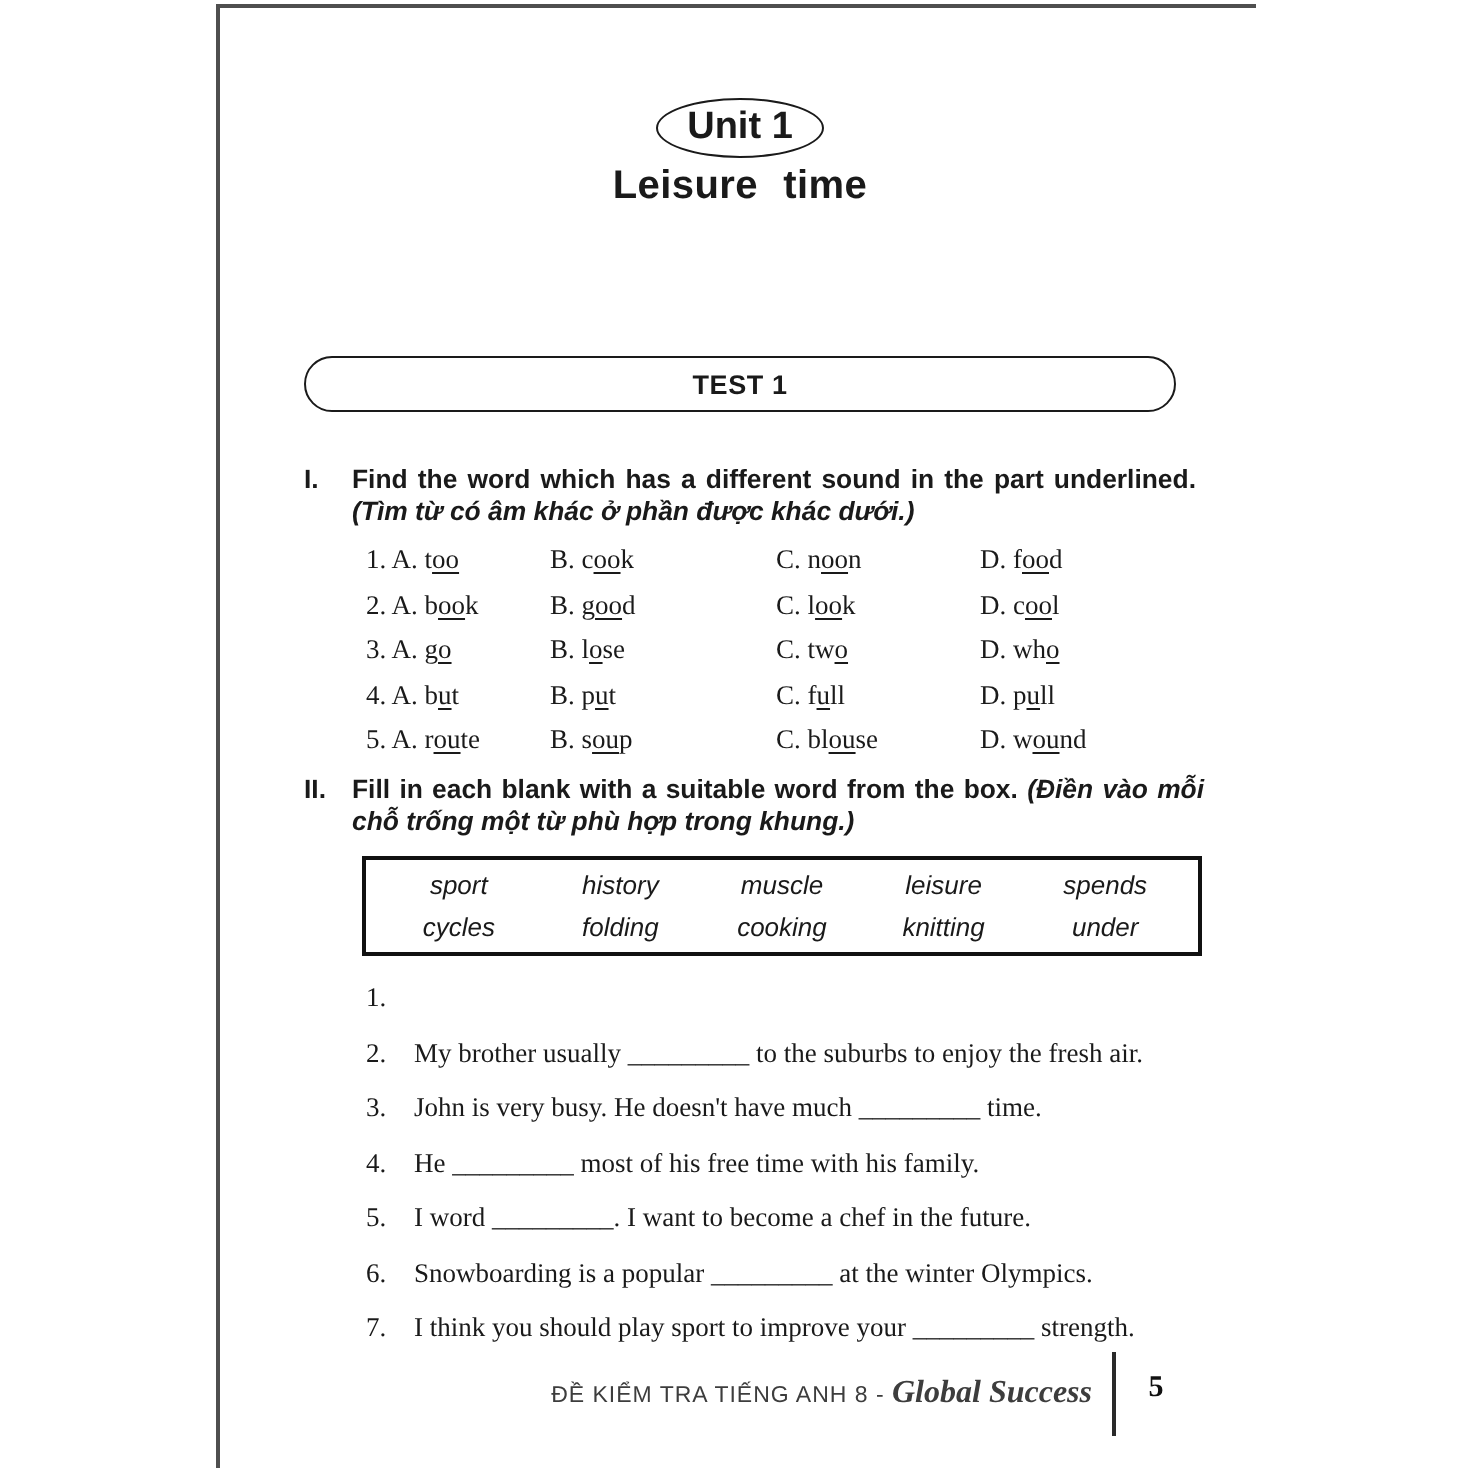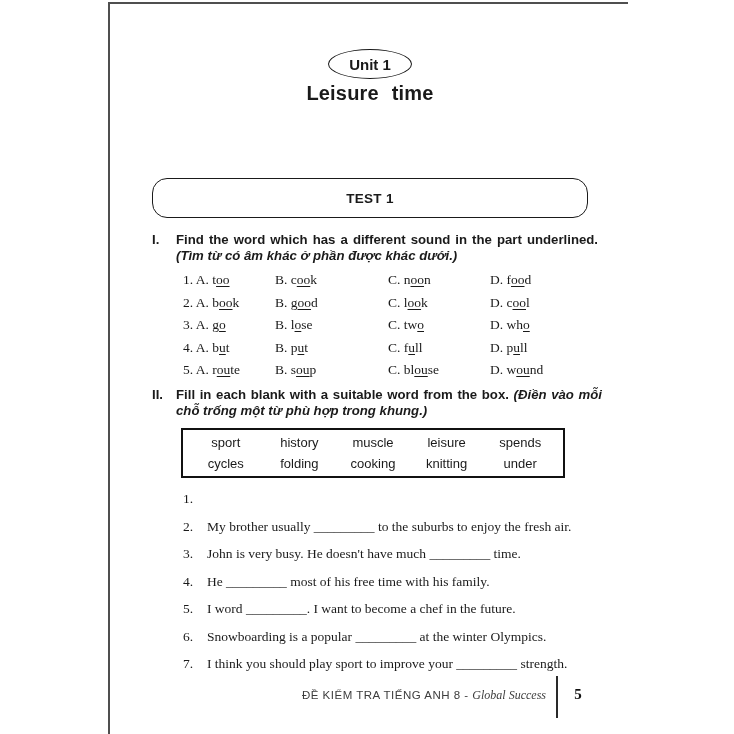--- a/index.html
+++ b/index.html
@@ -8,56 +8,56 @@
   .serif{font-family:Liberation Serif, serif;}
 
   
   .frame-left{position:absolute;left:108px;top:2px;width:2px;height:732px;background:#4f4f4f;}
   .frame-top{position:absolute;left:108px;top:2px;width:520px;height:2px;background:#4f4f4f;}
 
   
   .unit-badge{position:absolute;left:328px;top:49px;width:82px;height:28px;
               border:1.6px solid #1a1a1a;border-radius:50%;
               display:flex;align-items:center;justify-content:center;
-              font-weight:bold;font-size:15px;}
+              font-weight:bold;font-size:19px;}
   .unit-title{position:absolute;left:152px;top:82px;width:436px;text-align:center;
               font-weight:bold;font-size:20px;word-spacing:7px;letter-spacing:.2px;}
-  .test-pill{position:absolute;left:152px;top:178px;width:436px;height:40px;
+  .test-pill{position:absolute;left:152px;top:178px;width:436px;height:28px;
              border:1.5px solid #1a1a1a;border-radius:15px;box-sizing:border-box;
              display:flex;align-items:center;justify-content:center;
              font-weight:bold;font-size:13.5px;letter-spacing:.3px;}
 
   
   .sec{position:absolute;display:flex;font-weight:bold;font-size:13.2px;line-height:16px;}
   .sec .roman{width:24px;flex:none;}
   .sec .stext{text-align:justify;}
   .vi{font-style:italic;}
 
   
   .ogrid{position:absolute;left:183px;top:273px;width:412px;
          display:grid;grid-template-columns:92px 113px 102px 1fr;
          row-gap:8px;font-size:13.5px;line-height:14.5px;}
   .ul{text-decoration:underline;text-underline-offset:2px;}
 
   
-  .wordbox{position:absolute;left:181px;top:428px;width:384px;height:50px;
+  .wordbox{position:absolute;left:181px;top:428px;width:420px;height:50px;
            border:2px solid #111;box-sizing:border-box;
            display:grid;grid-template-columns:repeat(5,1fr);grid-template-rows:1fr 1fr;
-           align-items:center;justify-items:center;font-size:13px;padding:2px 6px;}
+           align-items:center;justify-items:center;font-size:13px;padding:2px 6px;font-style:italic;}
 
   
   .sents{position:absolute;left:183px;top:491px;width:428px;font-size:13.5px;line-height:15px;}
   .srow{display:flex;margin-bottom:12.5px;}
   .snum{width:24px;flex:none;}
 
   
   .footer-series{position:absolute;left:152px;top:688px;width:394px;text-align:right;
                  font-size:11.5px;letter-spacing:.5px;color:#3d3d3d;white-space:nowrap;}
   .brand{font-family:"Liberation Serif","DejaVu Serif",serif;font-style:italic;
-         font-weight:normal;font-size:12px;color:#3d3d3d;letter-spacing:0;}
+         font-weight:bold;font-size:16px;color:#3d3d3d;letter-spacing:0;}
   .footer-divider{position:absolute;left:556px;top:676px;width:2px;height:42px;background:#2a2a2a;}
   .page-num{position:absolute;left:557px;top:686px;width:42px;text-align:center;
             font-family:"Liberation Serif","DejaVu Serif",serif;font-weight:bold;
             font-size:15px;color:#111;}
 </style>
 </head>
 <body>
 
 <div class="page">
 

